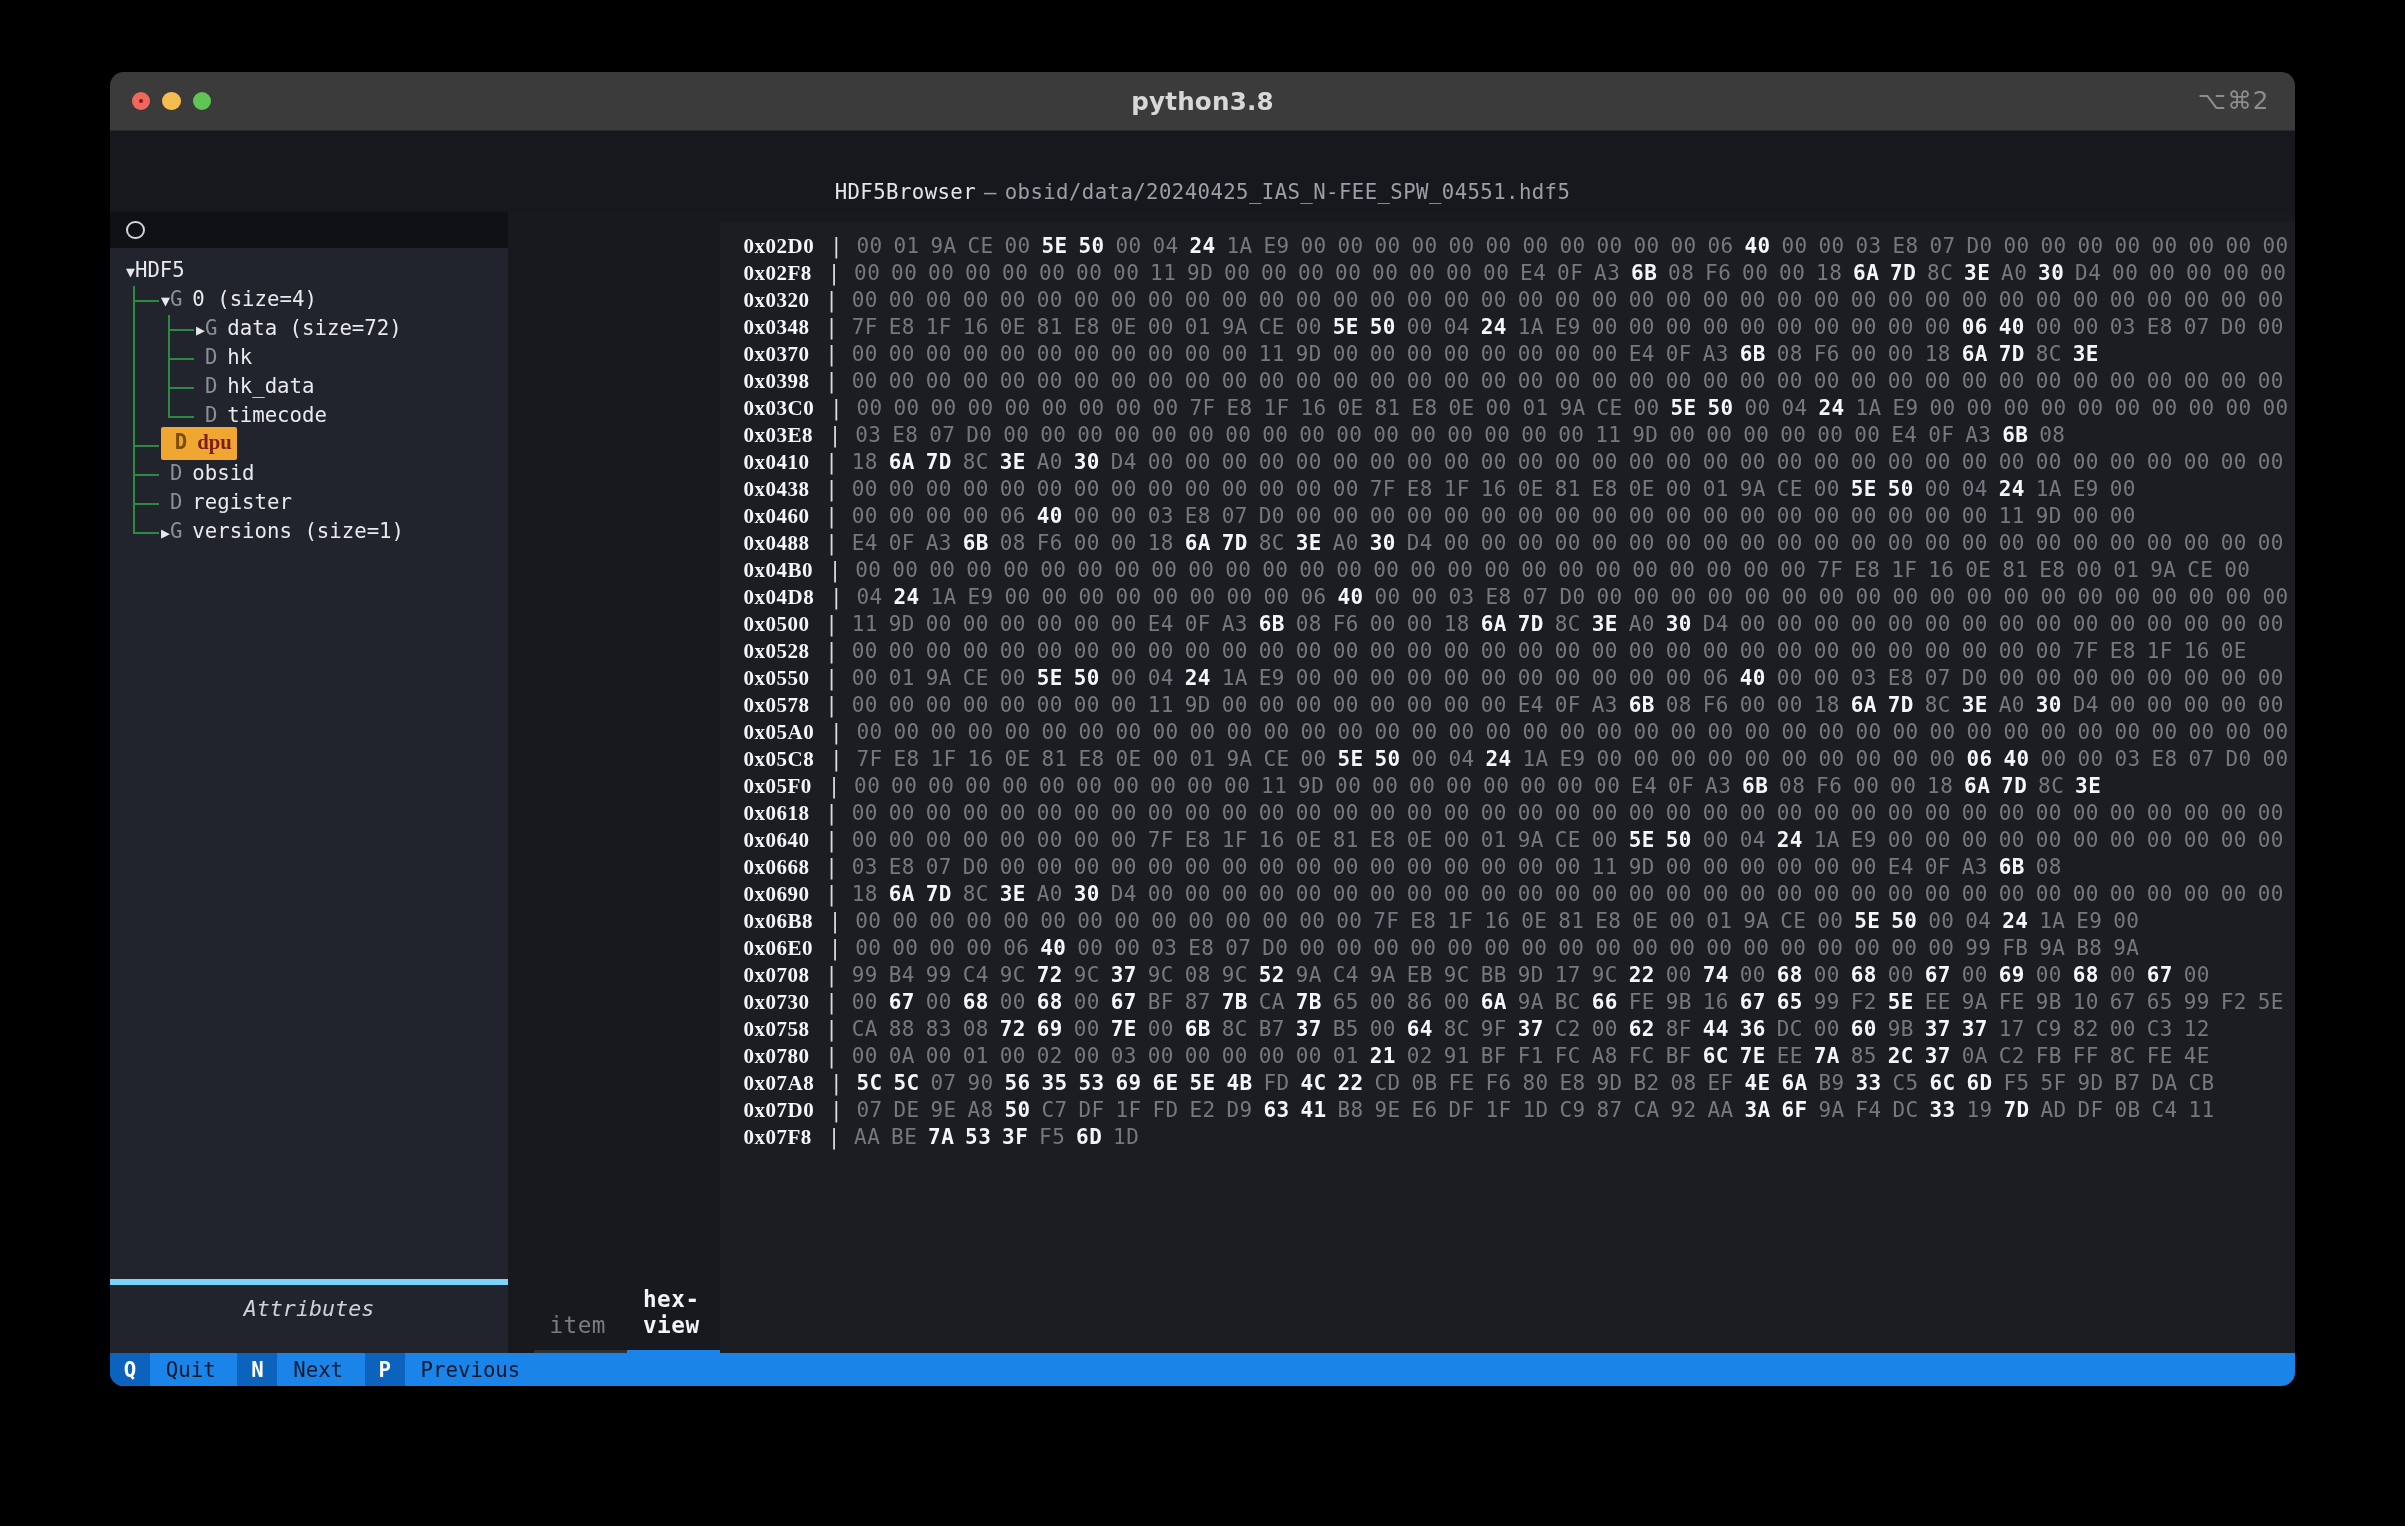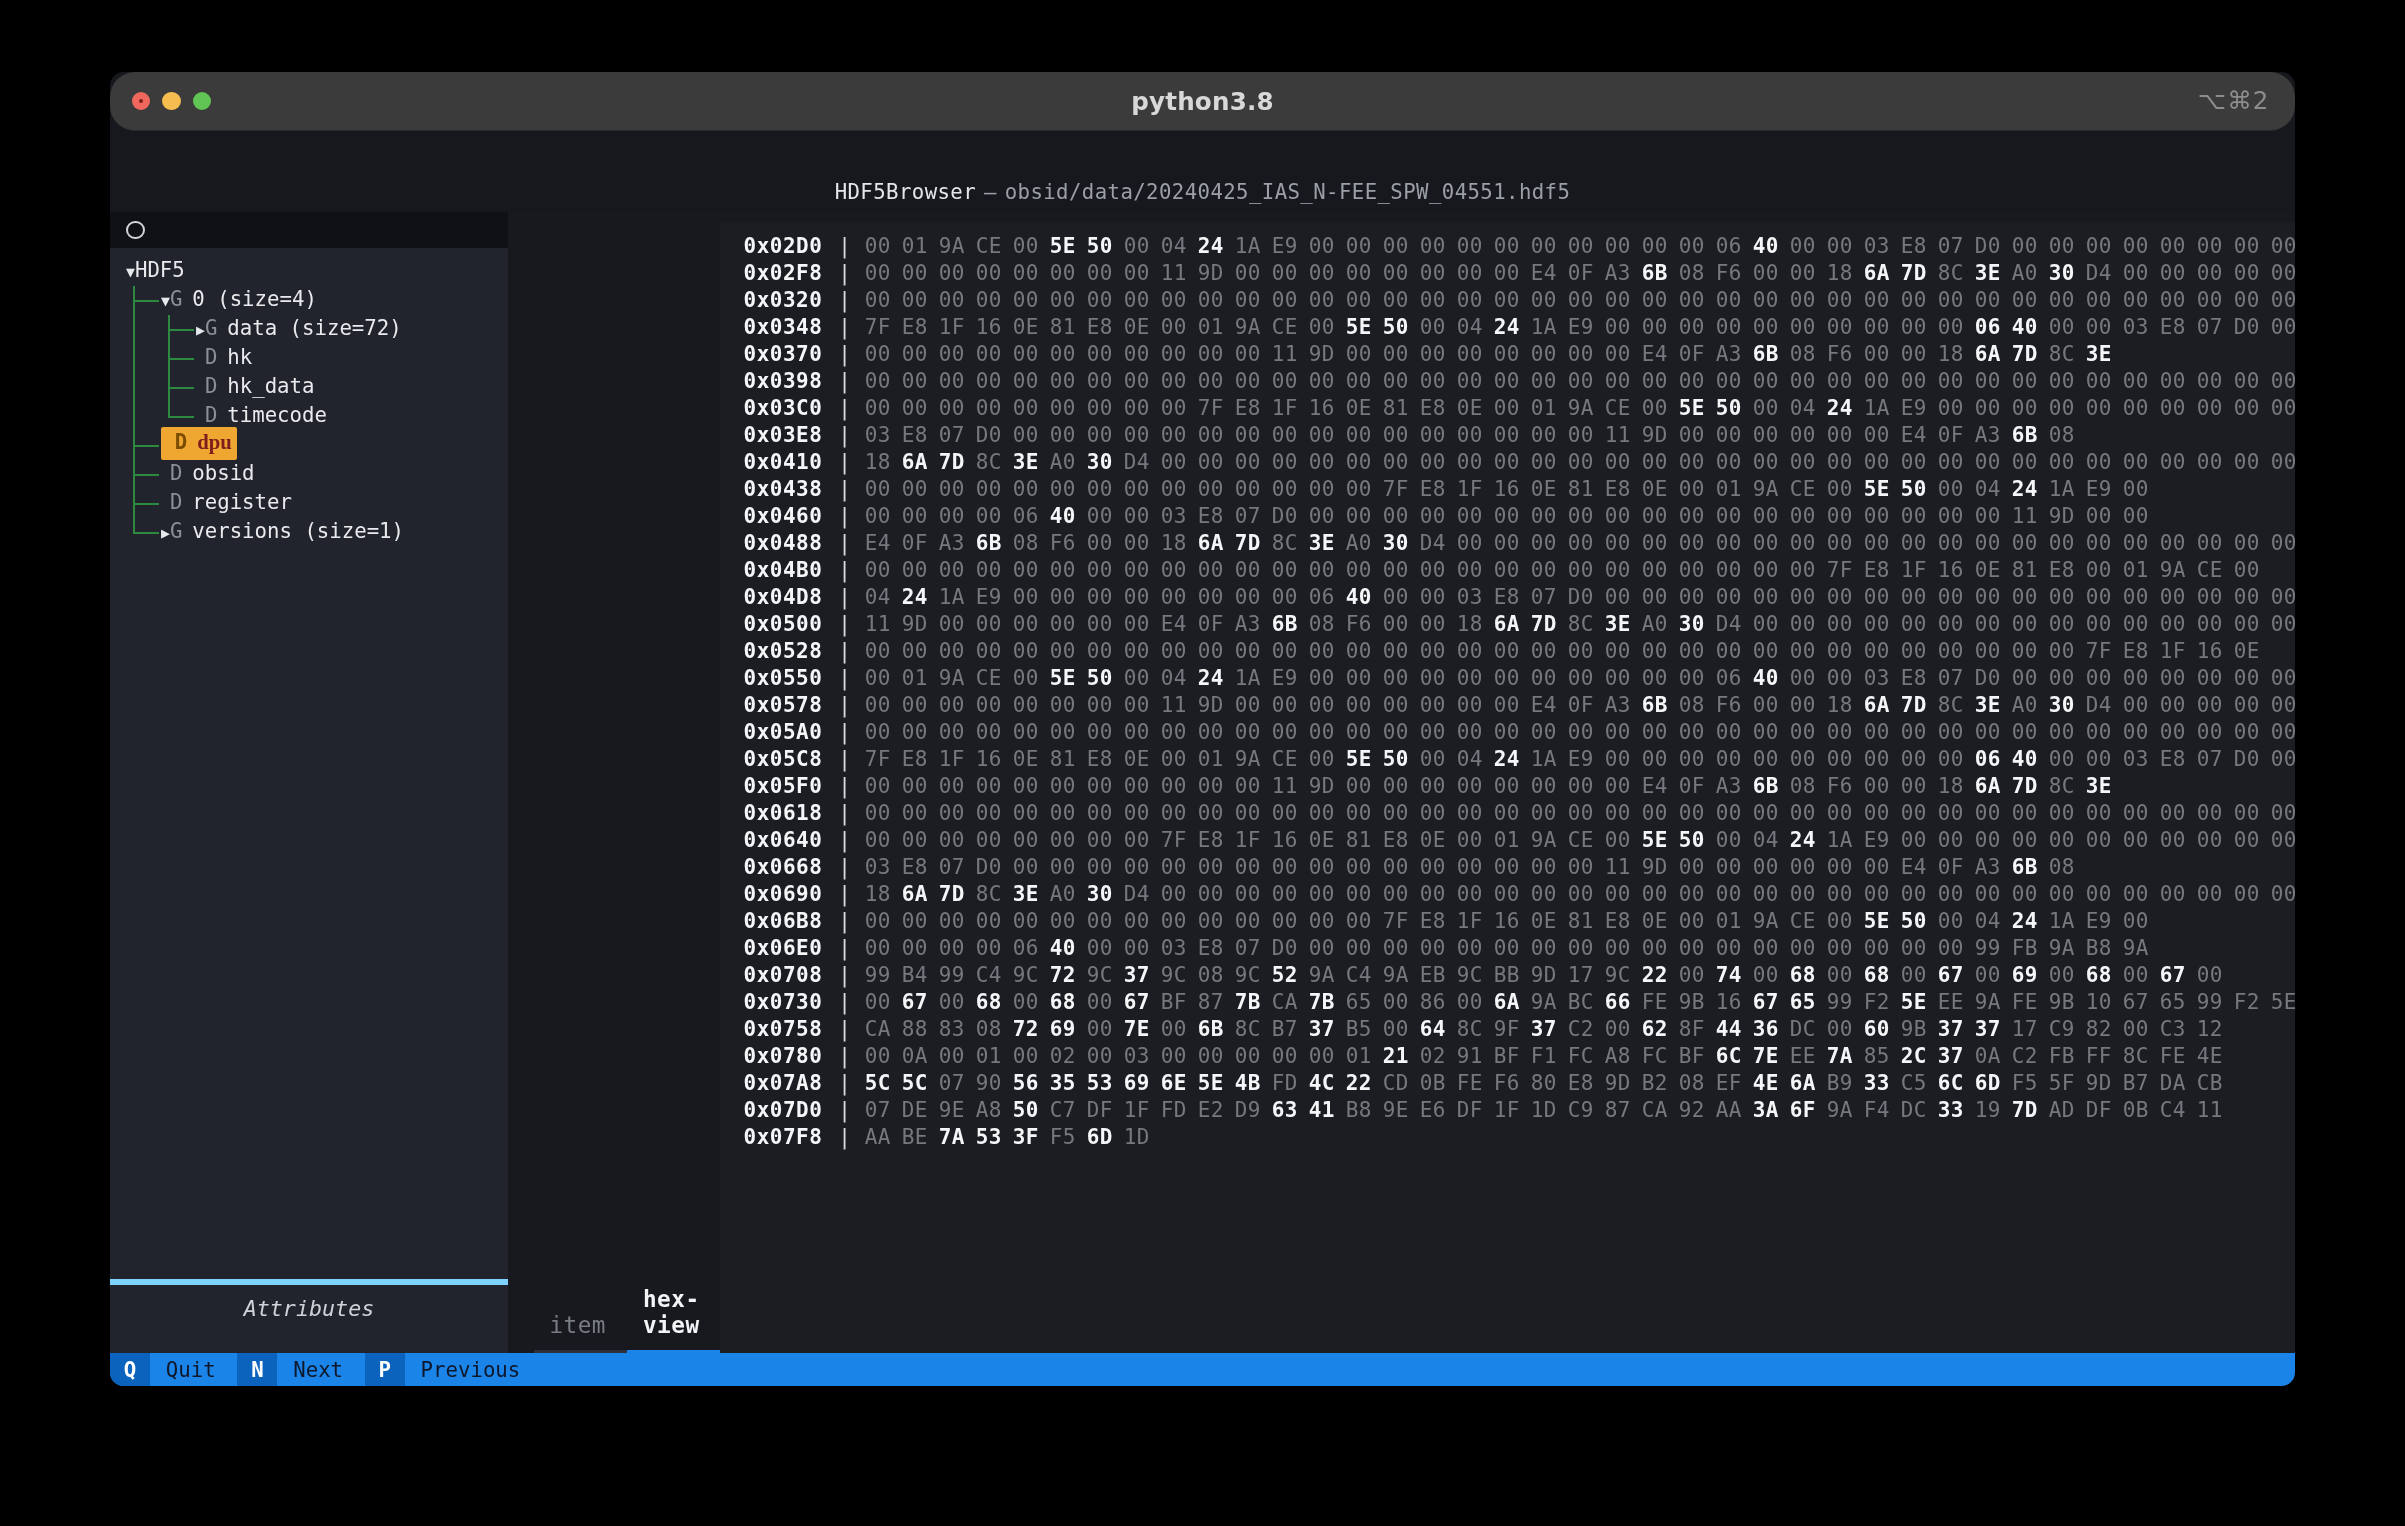--- a/index.html
+++ b/index.html
@@ -31,21 +31,20 @@
 
   
   #titlebar {
     height: 58px;
     flex: 0 0 58px;
     background: #3b3b3b;
     border-bottom: 1px solid #2a2a2a;
     display: flex;
     align-items: center;
     position: relative;
-    border-radius: 25px;
   }
   #traffic {
     position: absolute;
     left: 21.7px;
     top: 0;
     height: 58px;
     display: flex;
     align-items: center;
     gap: 11.8px;
   }
@@ -300,20 +299,21 @@
     white-space: nowrap;
     height: 27px;
     font-size: 21px;
     padding-left: 23.6px;
   }
   .hex-addr {
     color: #f4f6f8;
     font-weight: 700;
     flex: 0 0 auto;
     letter-spacing: 0.5px;
+    font-family: Liberation Serif, serif;
   }
   .hex-pipe {
     color: #d7dade;
     padding: 0 13.8px 0 15.8px;
     flex: 0 0 auto;
   }
   .hex-bytes { flex: 0 0 auto; }
   .b {
     display: inline-block;
     width: 37px;

